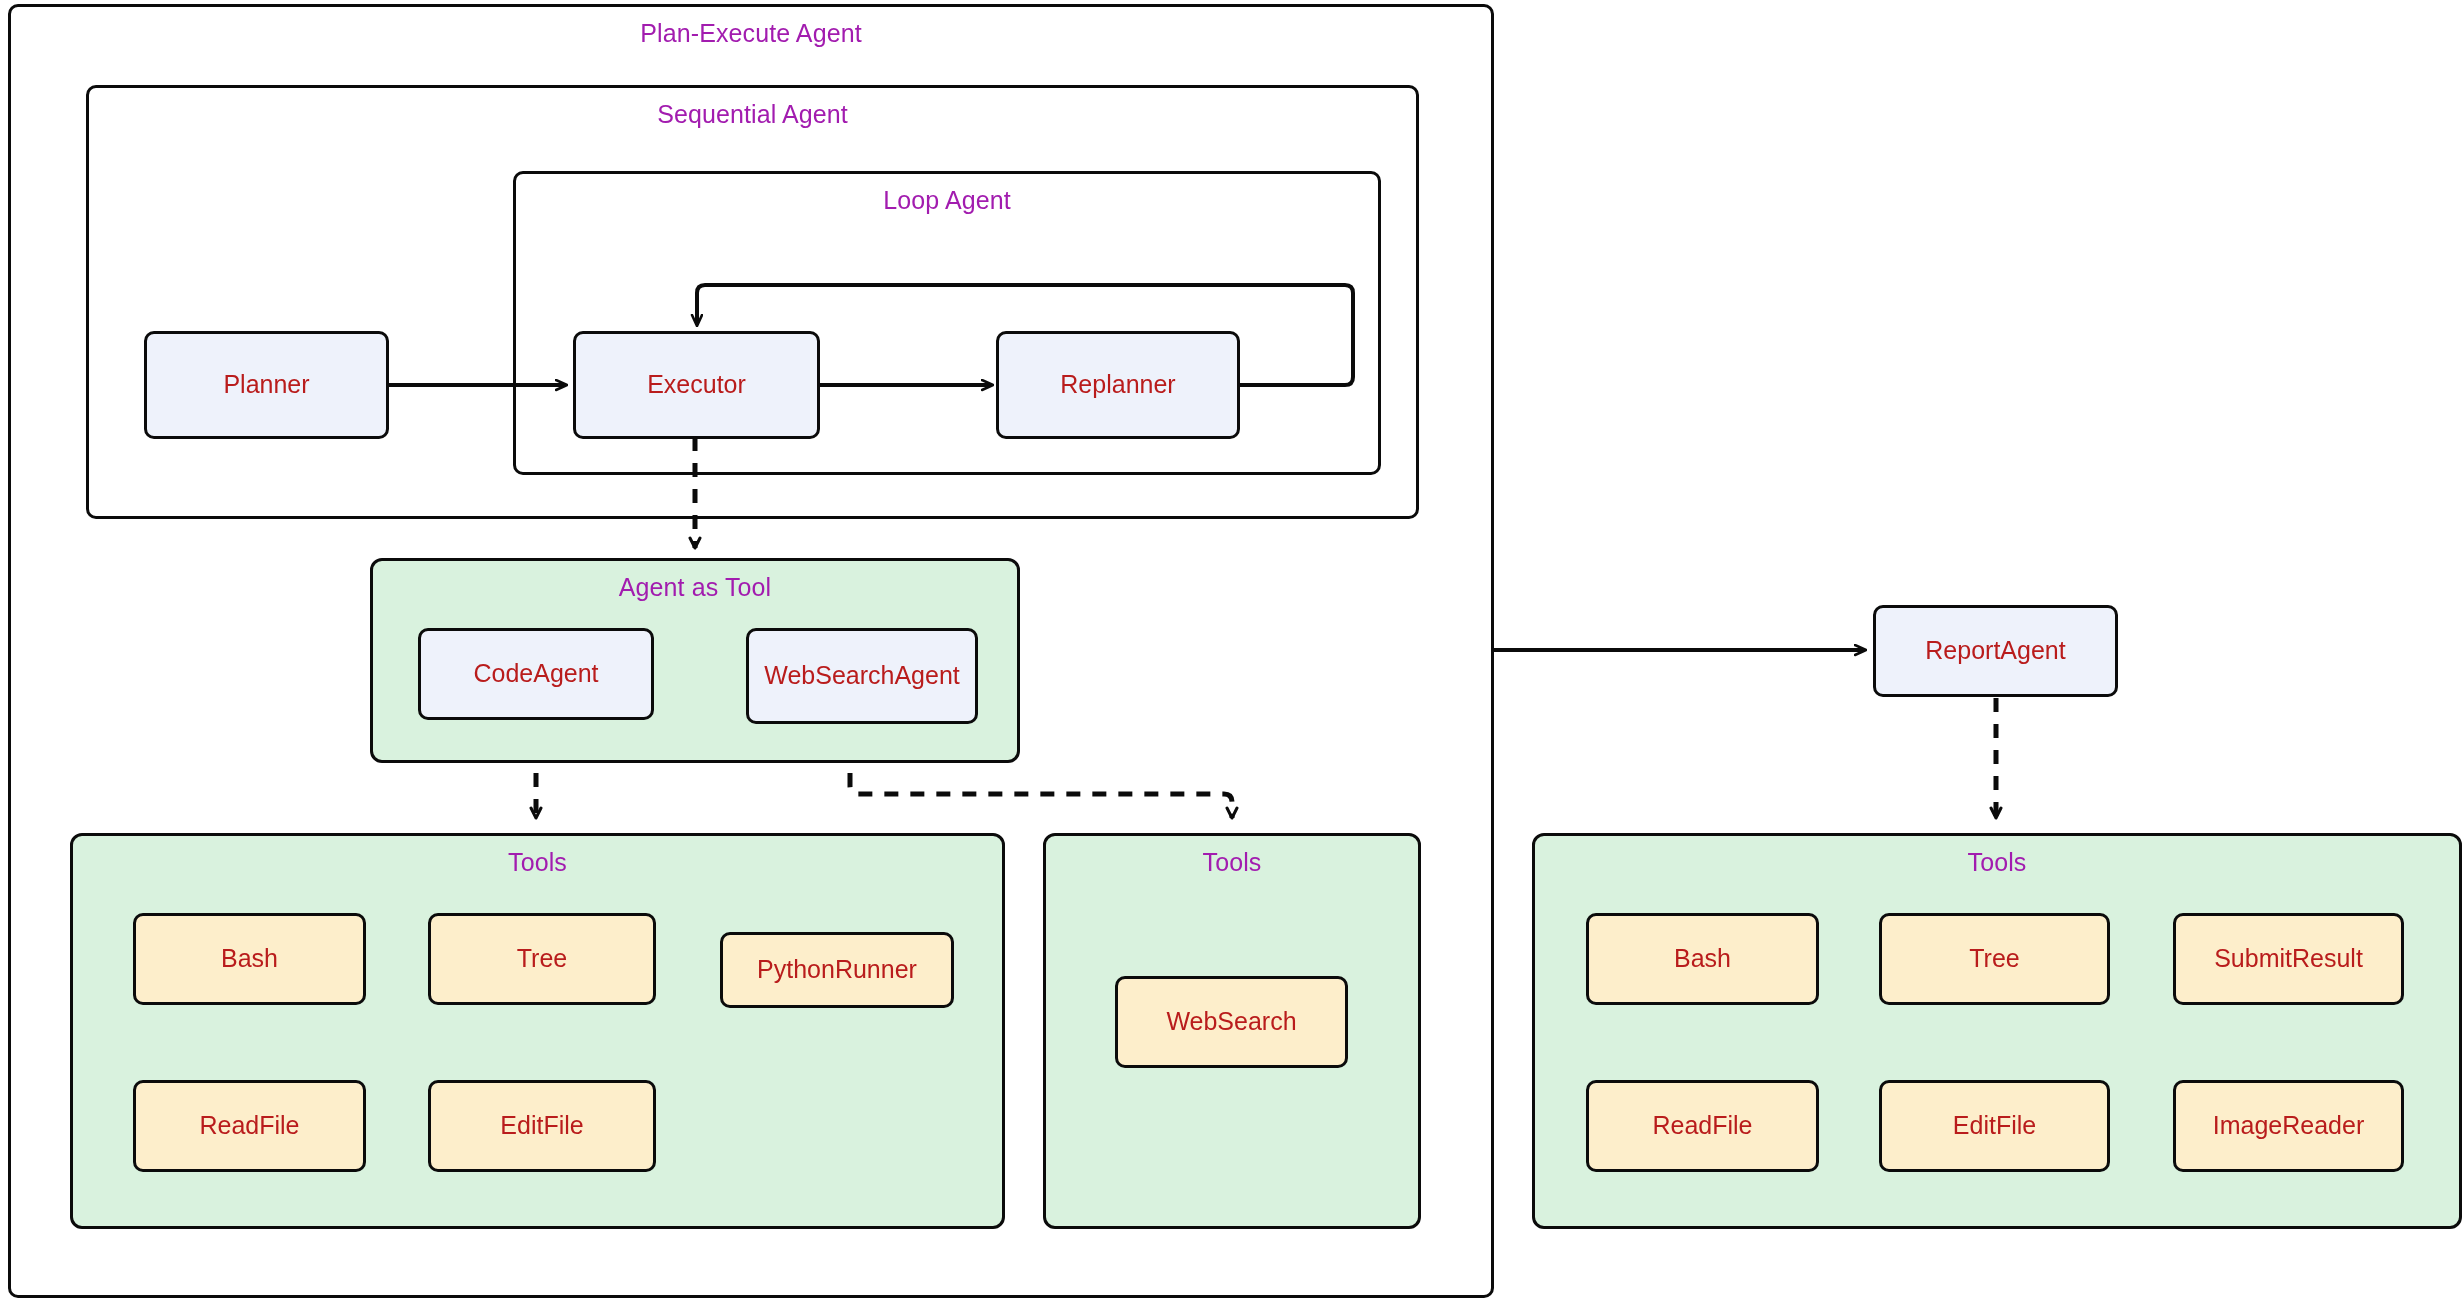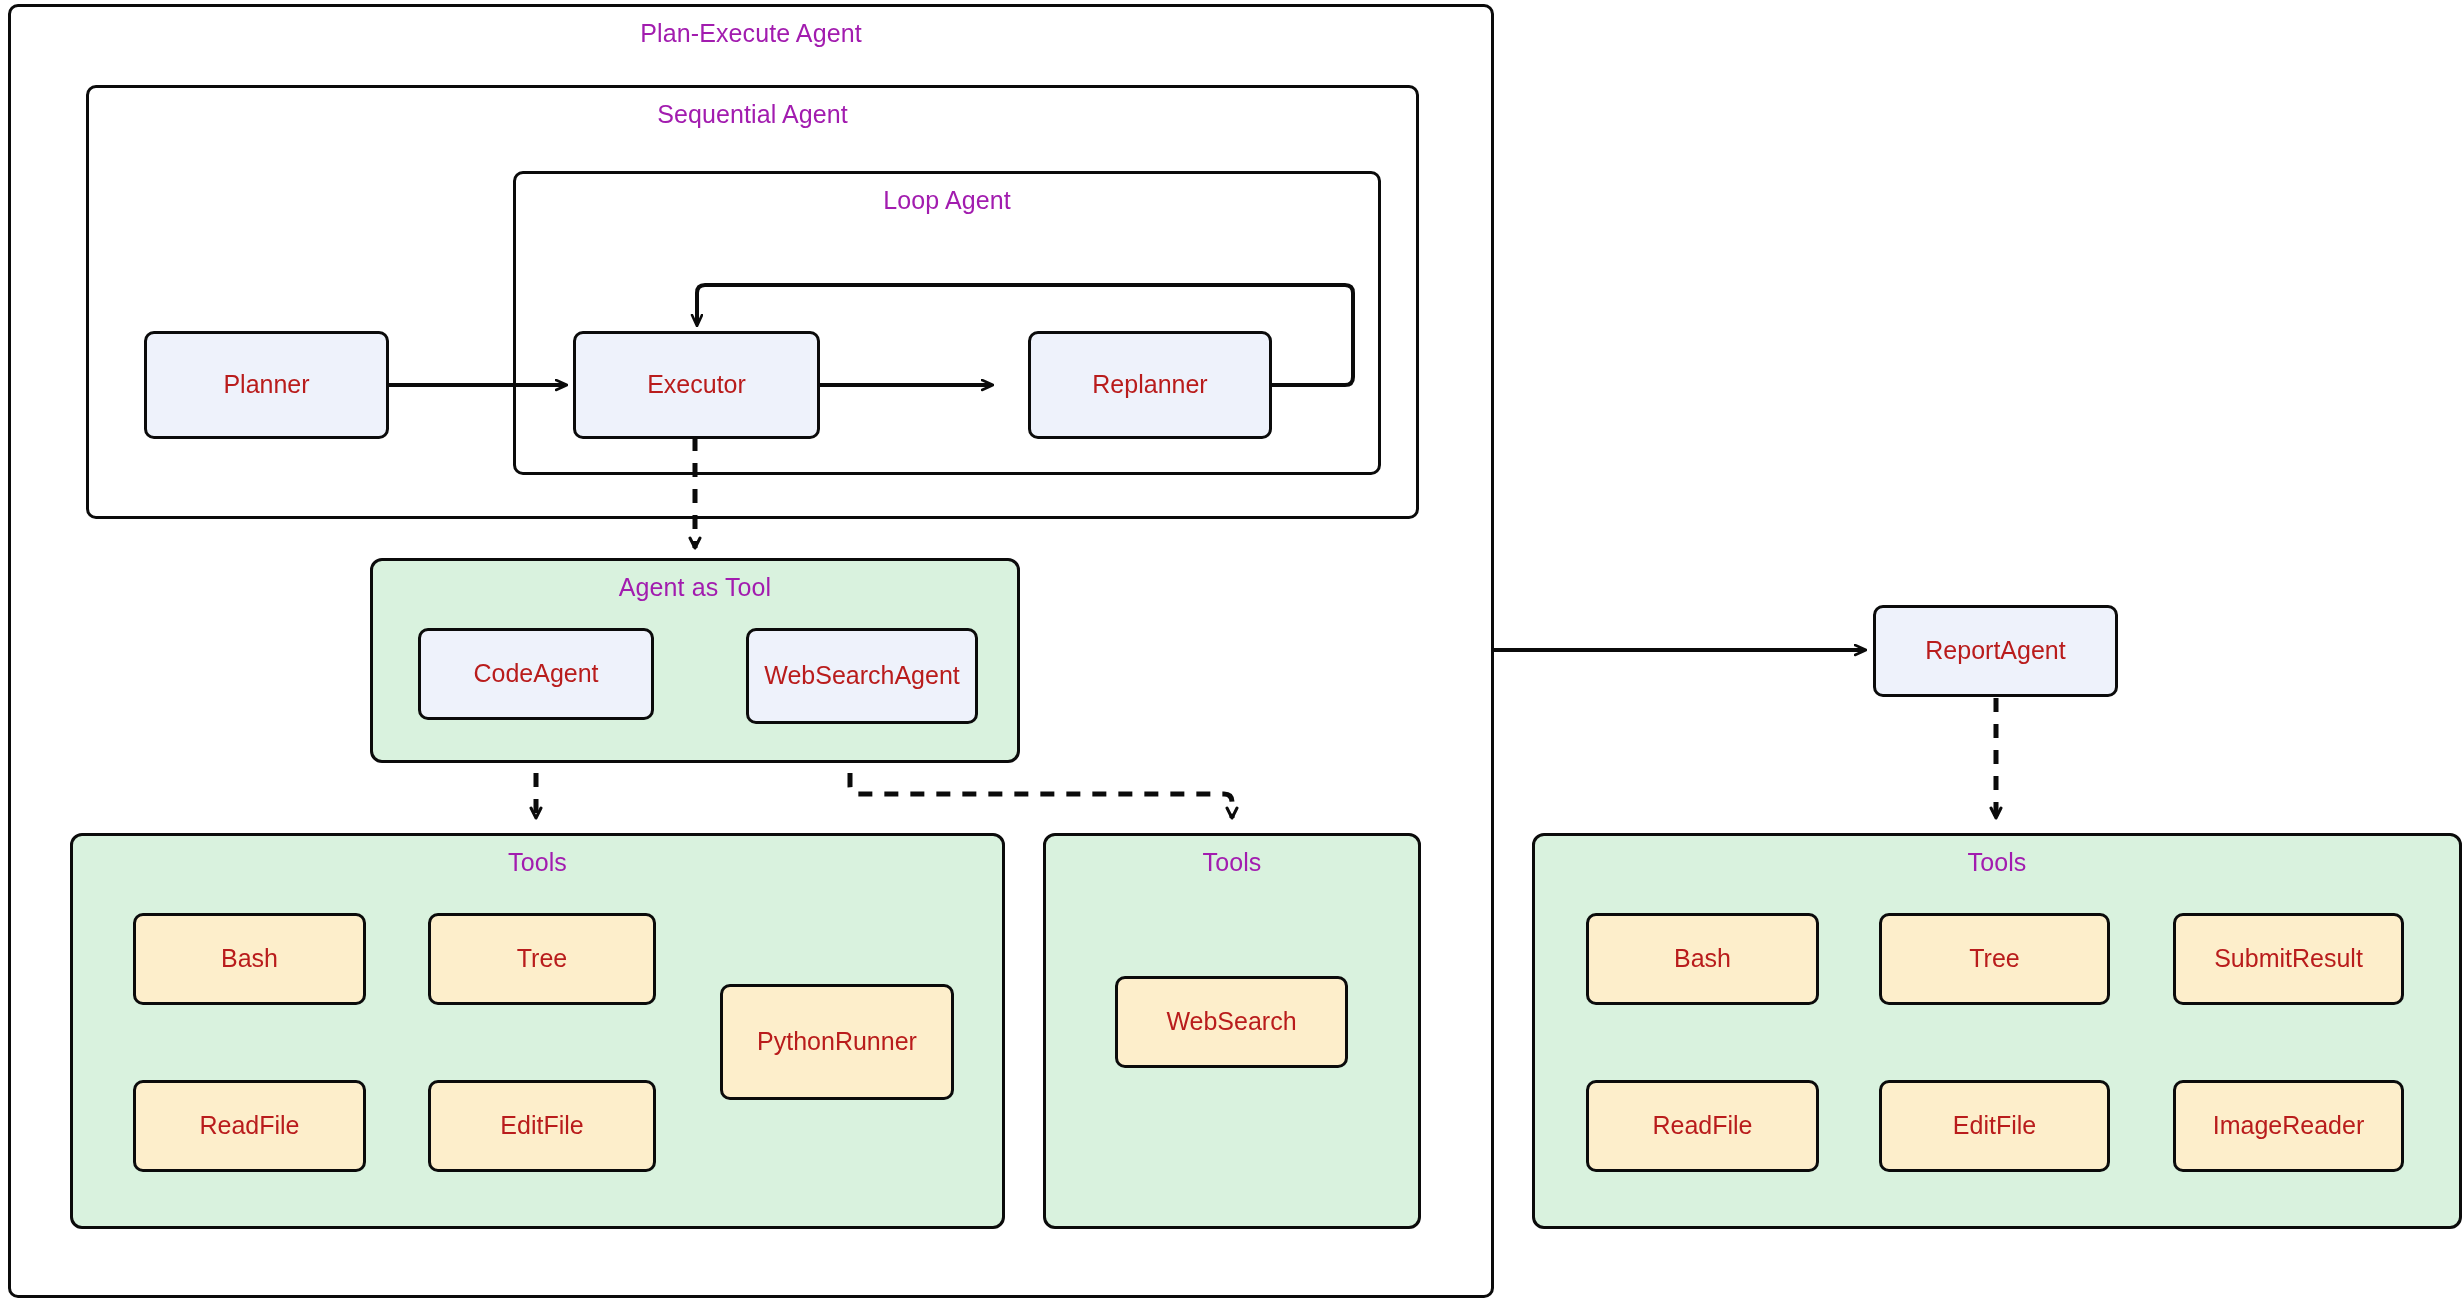--- a/index.html
+++ b/index.html
@@ -133,21 +133,21 @@
   </div>
 
   <div class="node blue" style="left:144px; top:331px; width:245px; height:108px;">
     <span>Planner</span>
   </div>
 
   <div class="node blue" style="left:573px; top:331px; width:247px; height:108px;">
     <span>Executor</span>
   </div>
 
-  <div class="node blue" style="left:996px; top:331px; width:244px; height:108px;margin-left:32px;">
+  <div class="node blue" style="left:996px; top:331px; width:244px; height:108px;">
     <span>Replanner</span>
   </div>
 
   <div class="group green" id="agent-as-tool" style="left:370px; top:558px; width:650px; height:205px;">
     <div class="group-title">Agent as Tool</div>
   </div>
 
   <div class="node blue" style="left:418px; top:628px; width:236px; height:92px;">
     <span>CodeAgent</span>
   </div>
@@ -159,21 +159,21 @@
   <div class="group green" id="code-tools" style="left:70px; top:833px; width:935px; height:396px;">
     <div class="group-title">Tools</div>
   </div>
 
   <div class="node amber" style="left:133px; top:913px; width:233px; height:92px;">
     <span>Bash</span>
   </div>
   <div class="node amber" style="left:428px; top:913px; width:228px; height:92px;">
     <span>Tree</span>
   </div>
-  <div class="node amber" style="left:720px; top:984px; width:234px; height:116px;align-items:center;">
+  <div class="node amber" style="left:720px; top:932px; width:234px; height:76px;align-items:center;">
     <span>PythonRunner</span>
   </div>
   <div class="node amber" style="left:133px; top:1080px; width:233px; height:92px;">
     <span>ReadFile</span>
   </div>
   <div class="node amber" style="left:428px; top:1080px; width:228px; height:92px;">
     <span>EditFile</span>
   </div>
 
   <div class="group green" id="websearch-tools" style="left:1043px; top:833px; width:378px; height:396px;">

